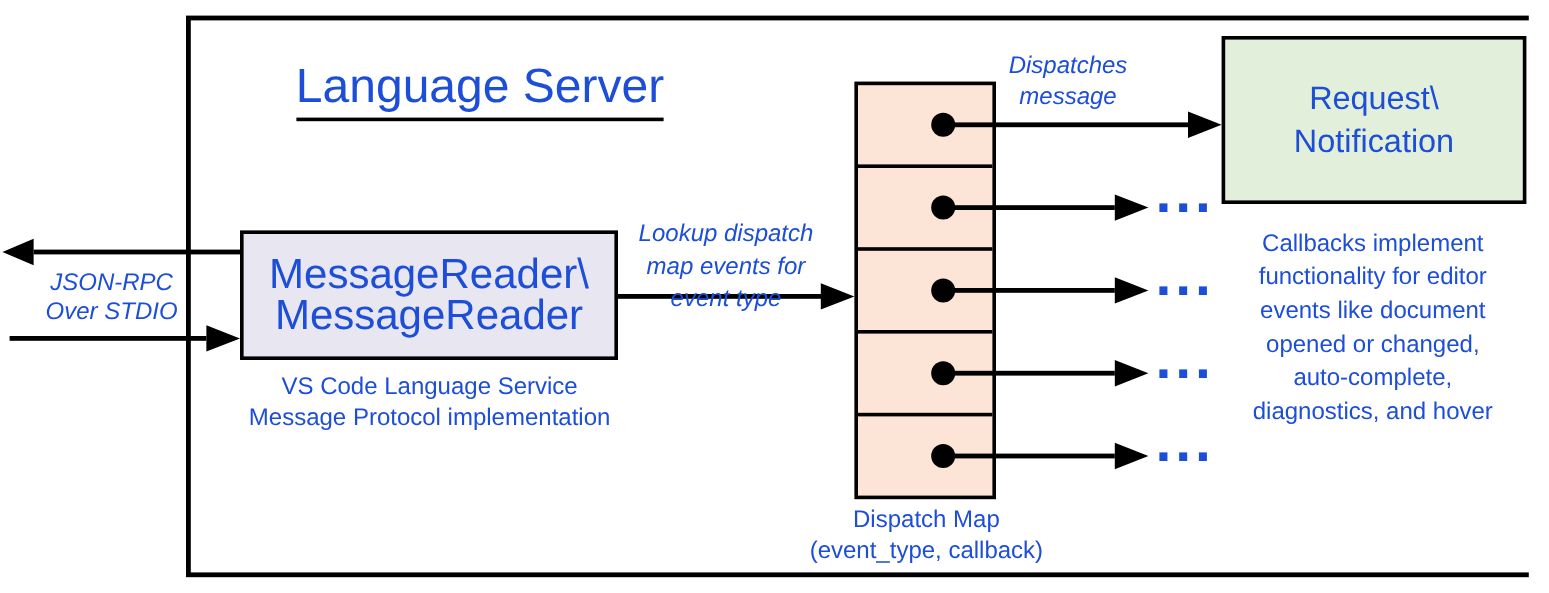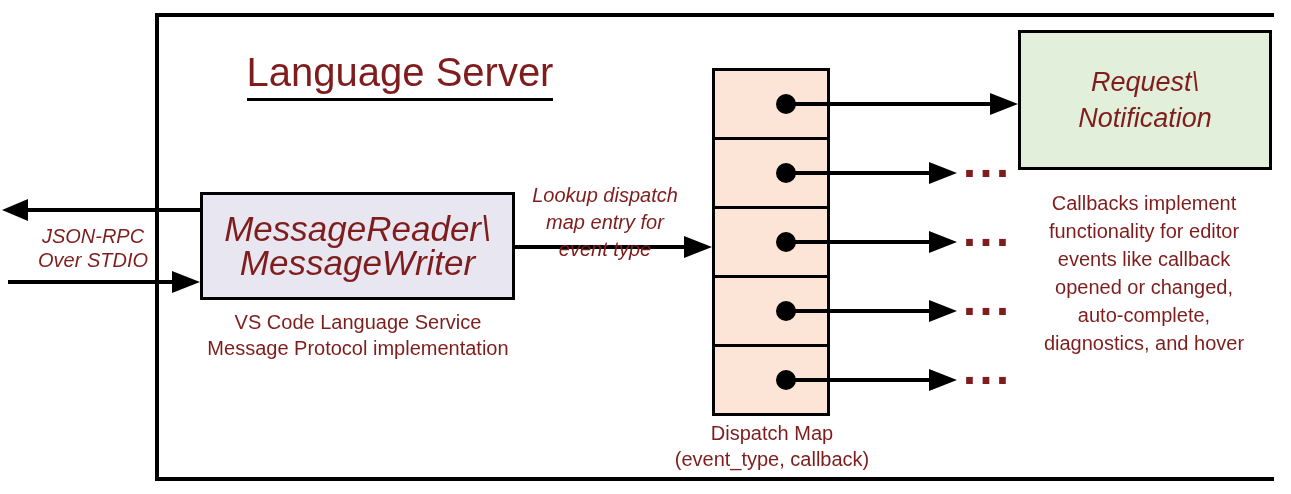--- a/index.html
+++ b/index.html
@@ -1,33 +1,32 @@
 <!DOCTYPE html>
 <html style="--reader_box_fill: #e8e7f1; --dispatch_cell_fill: #fce4d6; --callback_box_fill: #e2efda; --line_color: #000000;"><head>
 <meta charset="utf-8">
 <style>
   html,body{margin:0;padding:0;background:#fff;}
   .stage{
     position:relative;width:1274px;height:494px;background:#fff;overflow:hidden;
-    font-family:"Liberation Sans",sans-serif;color:#7f1d1d;
+    font-family:"Liberation Sans",sans-serif;color:#1d4ed8;
   }
   .outer-box{
     position:absolute;left:155px;top:13px;width:1128px;height:468px;
     border:4px solid #000;box-sizing:border-box;background:transparent;
   }
   .title{
     position:absolute;left:200px;top:50px;width:400px;text-align:center;
     font-size:40px;font-weight:400;
   }
   .title span{border-bottom:3px solid #000;padding-bottom:4px;}
   .node{
     position:absolute;border:3px solid #000;box-sizing:border-box;
     display:flex;flex-direction:column;align-items:center;justify-content:center;
     text-align:center;
-    font-style:italic;
   }
   .reader-box{
     left:200px;top:192px;width:315px;height:108px;
     background:var(--reader_box_fill,#e8e7f1);
     font-size:35px;line-height:34px;
   }
   .callback-box{
     left:1018px;top:30px;width:254px;height:140px;
     background:var(--callback_box_fill,#e2efda);
     font-size:27px;line-height:36px;
@@ -75,32 +74,32 @@
   <div class="tri tri-left" style="left:2px;top:199px"></div>
   <div class="hline" style="left:8px;top:280px;width:164px"></div>
   <div class="tri tri-right" style="left:172px;top:271px"></div>
   <div class="lbl italic io-label">
     <div>JSON-RPC</div>
     <div>Over STDIO</div>
   </div>
 
   <div class="node reader-box">
     <div>MessageReader\</div>
-    <div>MessageWriter</div>
+    <div>MessageReader</div>
   </div>
   <div class="lbl reader-caption">
     <div>VS Code Language Service</div>
     <div>Message Protocol implementation</div>
   </div>
 
   <div class="hline" style="left:515px;top:245px;width:172px"></div>
   <div class="tri tri-right" style="left:684px;top:236px"></div>
   <div class="lbl italic lookup-label">
     <div>Lookup dispatch</div>
-    <div>map entry for</div>
+    <div>map events for</div>
     <div>event type</div>
   </div>
 
   <div class="dmap">
     <div class="dcell">
         <span class="dot"></span>
       </div>
     <div class="dcell">
         <span class="dot"></span>
       </div>
@@ -114,20 +113,24 @@
         <span class="dot"></span>
       </div>
   </div>
   <div class="lbl map-caption">
     <div>Dispatch Map</div>
     <div>(event_type, callback)</div>
   </div>
 
   <div class="hline" style="left:786px;top:102px;width:204px"></div>
   <div class="tri tri-right" style="left:990px;top:93px"></div>
+  <div class="lbl italic dispatch-label">
+    <div>Dispatches</div>
+    <div>message</div>
+  </div>
 
   <div class="hline" style="left:786px;top:171px;width:143px"></div>
   <div class="tri tri-right" style="left:929px;top:162px"></div>
   <div class="ellipsis" style="left:960px;top:147px">...</div>
 
   <div class="hline" style="left:786px;top:240px;width:143px"></div>
   <div class="tri tri-right" style="left:929px;top:231px"></div>
   <div class="ellipsis" style="left:960px;top:216px">...</div>
 
   <div class="hline" style="left:786px;top:309px;width:143px"></div>
@@ -138,19 +141,19 @@
   <div class="tri tri-right" style="left:929px;top:369px"></div>
   <div class="ellipsis" style="left:960px;top:354px">...</div>
 
   <div class="node callback-box">
     <div>Request\</div>
     <div>Notification</div>
   </div>
   <div class="lbl callback-caption">
     <div>Callbacks implement</div>
     <div>functionality for editor</div>
-    <div>events like callback</div>
+    <div>events like document</div>
     <div>opened or changed,</div>
     <div>auto-complete,</div>
     <div>diagnostics, and hover</div>
   </div>
 
 </div>
 
 </body></html>

